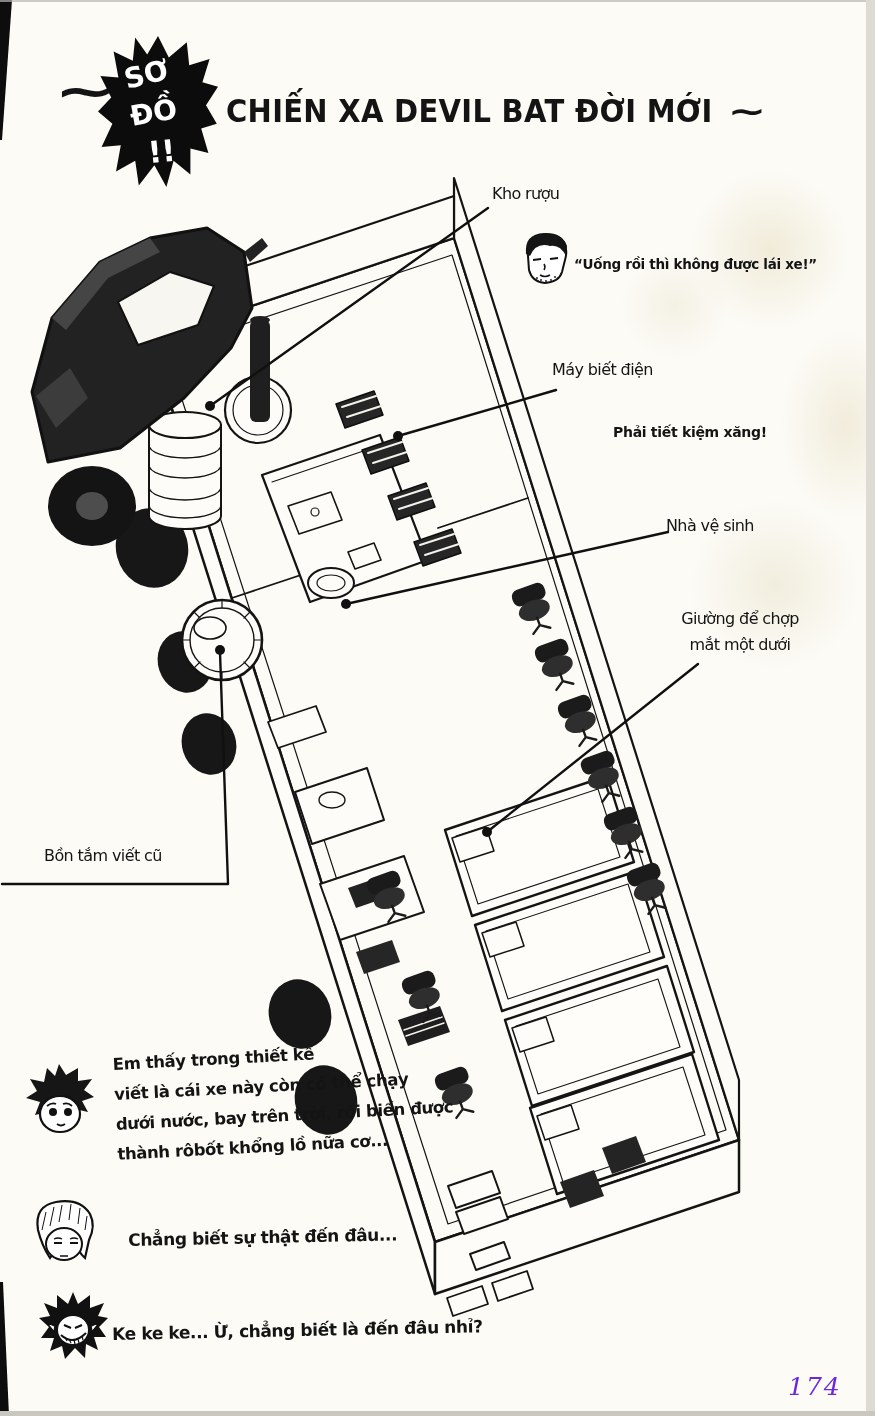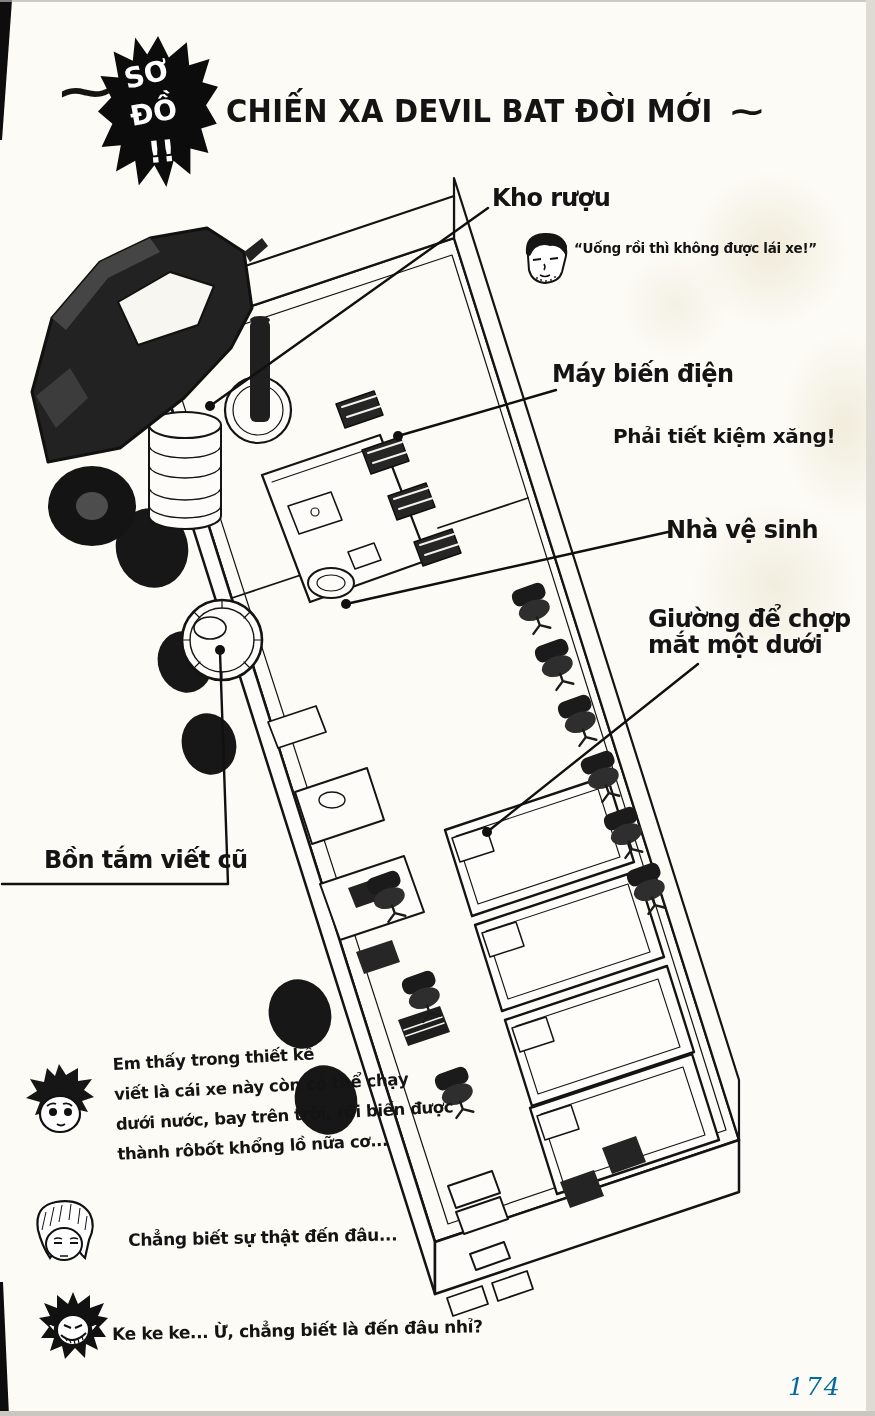--- a/index.html
+++ b/index.html
@@ -1,36 +1,36 @@
 <!DOCTYPE html>
 <html><head>
 <meta charset="utf-8">
 <style>
   *{margin:0;padding:0;box-sizing:border-box}
   html,body{background:#6e6e6e}
   .page{position:relative;width:875px;height:1416px;background:#fcfbf6;overflow:hidden;
         font-family:"DejaVu Sans",sans-serif;color:#141414}
   .abs{position:absolute}
-  .callout{font-size:24px;font-weight:bold;white-space:nowrap;letter-spacing:-0.6px}
+  .callout{font-size:16px;font-weight:normal;white-space:nowrap;letter-spacing:-0.6px}
   .quote{font-size:13.5px;font-weight:bold;white-space:nowrap;letter-spacing:-0.3px}
-  .note{font-size:20px;font-weight:bold;white-space:nowrap;letter-spacing:-0.3px}
+  .note{font-size:14px;font-weight:bold;white-space:nowrap;letter-spacing:-0.3px}
   .title{font-size:29px;font-weight:bold;letter-spacing:0.3px;white-space:nowrap;transform:scaleY(1.1);transform-origin:left top}
   .title .title-tilde{display:inline-block;transform:scaleX(1.6);margin-left:12px}
   .tilde{font-size:50px;font-weight:bold;line-height:1;transform:scaleX(1.5);transform-origin:left center}
   .burst{width:120px;height:154px;background:#0c0c0c;
     clip-path:polygon(50% 0%,59% 14%,74% 4%,76% 19%,93% 15%,87% 30%,100% 33%,90% 45%,99% 57%,86% 60%,92% 76%,77% 73%,77% 90%,63% 81%,57% 98%,47% 84%,34% 97%,31% 81%,15% 88%,19% 71%,3% 72%,12% 57%,0% 49%,11% 40%,2% 26%,17% 27%,13% 10%,29% 16%,31% 1%,41% 12%)}
   .burst span{position:absolute;color:#fff;font-weight:bold}
   .burst .b1{left:26px;top:22px;font-size:28px;transform:rotate(-14deg)}
   .burst .b2{left:32px;top:60px;font-size:28px;transform:rotate(-10deg)}
   .burst .b3{left:50px;top:98px;font-size:30px;transform:rotate(-6deg)}
-  .bed-label{width:184px;line-height:26px;white-space:nowrap}
+  .bed-label{text-align:center;width:184px;line-height:26px;white-space:nowrap}
   .dlg{font-weight:bold;font-size:16.5px;letter-spacing:-0.4px;white-space:nowrap}
   .dlg-lines{line-height:30px;transform:rotate(-3deg);transform-origin:left top}
   .dlg-one{font-size:17px;transform:rotate(-1.2deg);transform-origin:left top}
-  .pageno{font-family:"DejaVu Serif",serif;font-style:italic;font-size:25px;color:#0369a1;letter-spacing:2px}
+  .pageno{font-family:"DejaVu Serif",serif;font-style:italic;font-size:25px;color:#6d28d9;letter-spacing:2px}
   .stain{border-radius:50%;background:radial-gradient(closest-side,var(--c),rgba(0,0,0,0))}
   .edge{background:#0d0d0d}
 </style>
 </head>
 <body>
 
 <div class="page">
 
   <div class="abs stain" style="left:690px;top:170px;width:160px;height:160px;--c:rgba(213,197,148,.30)"></div>
   <div class="abs stain" style="left:780px;top:330px;width:130px;height:190px;--c:rgba(213,197,148,.28)"></div>
@@ -239,23 +239,23 @@
     <path d="M13 30 L21 29 M30 29 L38 28" stroke="#111111" stroke-width="2"></path>
     <path d="M24 34 q2 3 0 6 M20 45 q5 3 10 0" stroke="#111111" stroke-width="1.5"></path>
     <g fill="#111111">
         <circle cx="17" cy="48" r="0.9"></circle>
         <circle cx="21" cy="50" r="0.9"></circle>
         <circle cx="26" cy="51" r="0.9"></circle>
         <circle cx="31" cy="50" r="0.9"></circle>
         <circle cx="35" cy="47" r="0.9"></circle>
       </g>
   </svg>
-  <div class="abs quote" style="left:574px;top:240px">“Uống rồi thì không được lái xe!”</div>
-
-  <div class="abs callout" style="left:552px;top:360px">Máy biến điện</div>
+  <div class="abs quote" style="left:574px;top:256px">“Uống rồi thì không được lái xe!”</div>
+
+  <div class="abs callout" style="left:552px;top:360px">Máy biết điện</div>
   <div class="abs note" style="left:613px;top:424px">Phải tiết kiệm xăng!</div>
 
   <div class="abs callout" style="left:666px;top:516px">Nhà vệ sinh</div>
 
   <div class="abs callout bed-label" style="left:648px;top:606px">
     <div>Giường để chợp</div>
     <div>mắt một dưới</div>
   </div>
 
   <div class="abs callout" style="left:44px;top:846px">Bồn tắm viết cũ</div>

